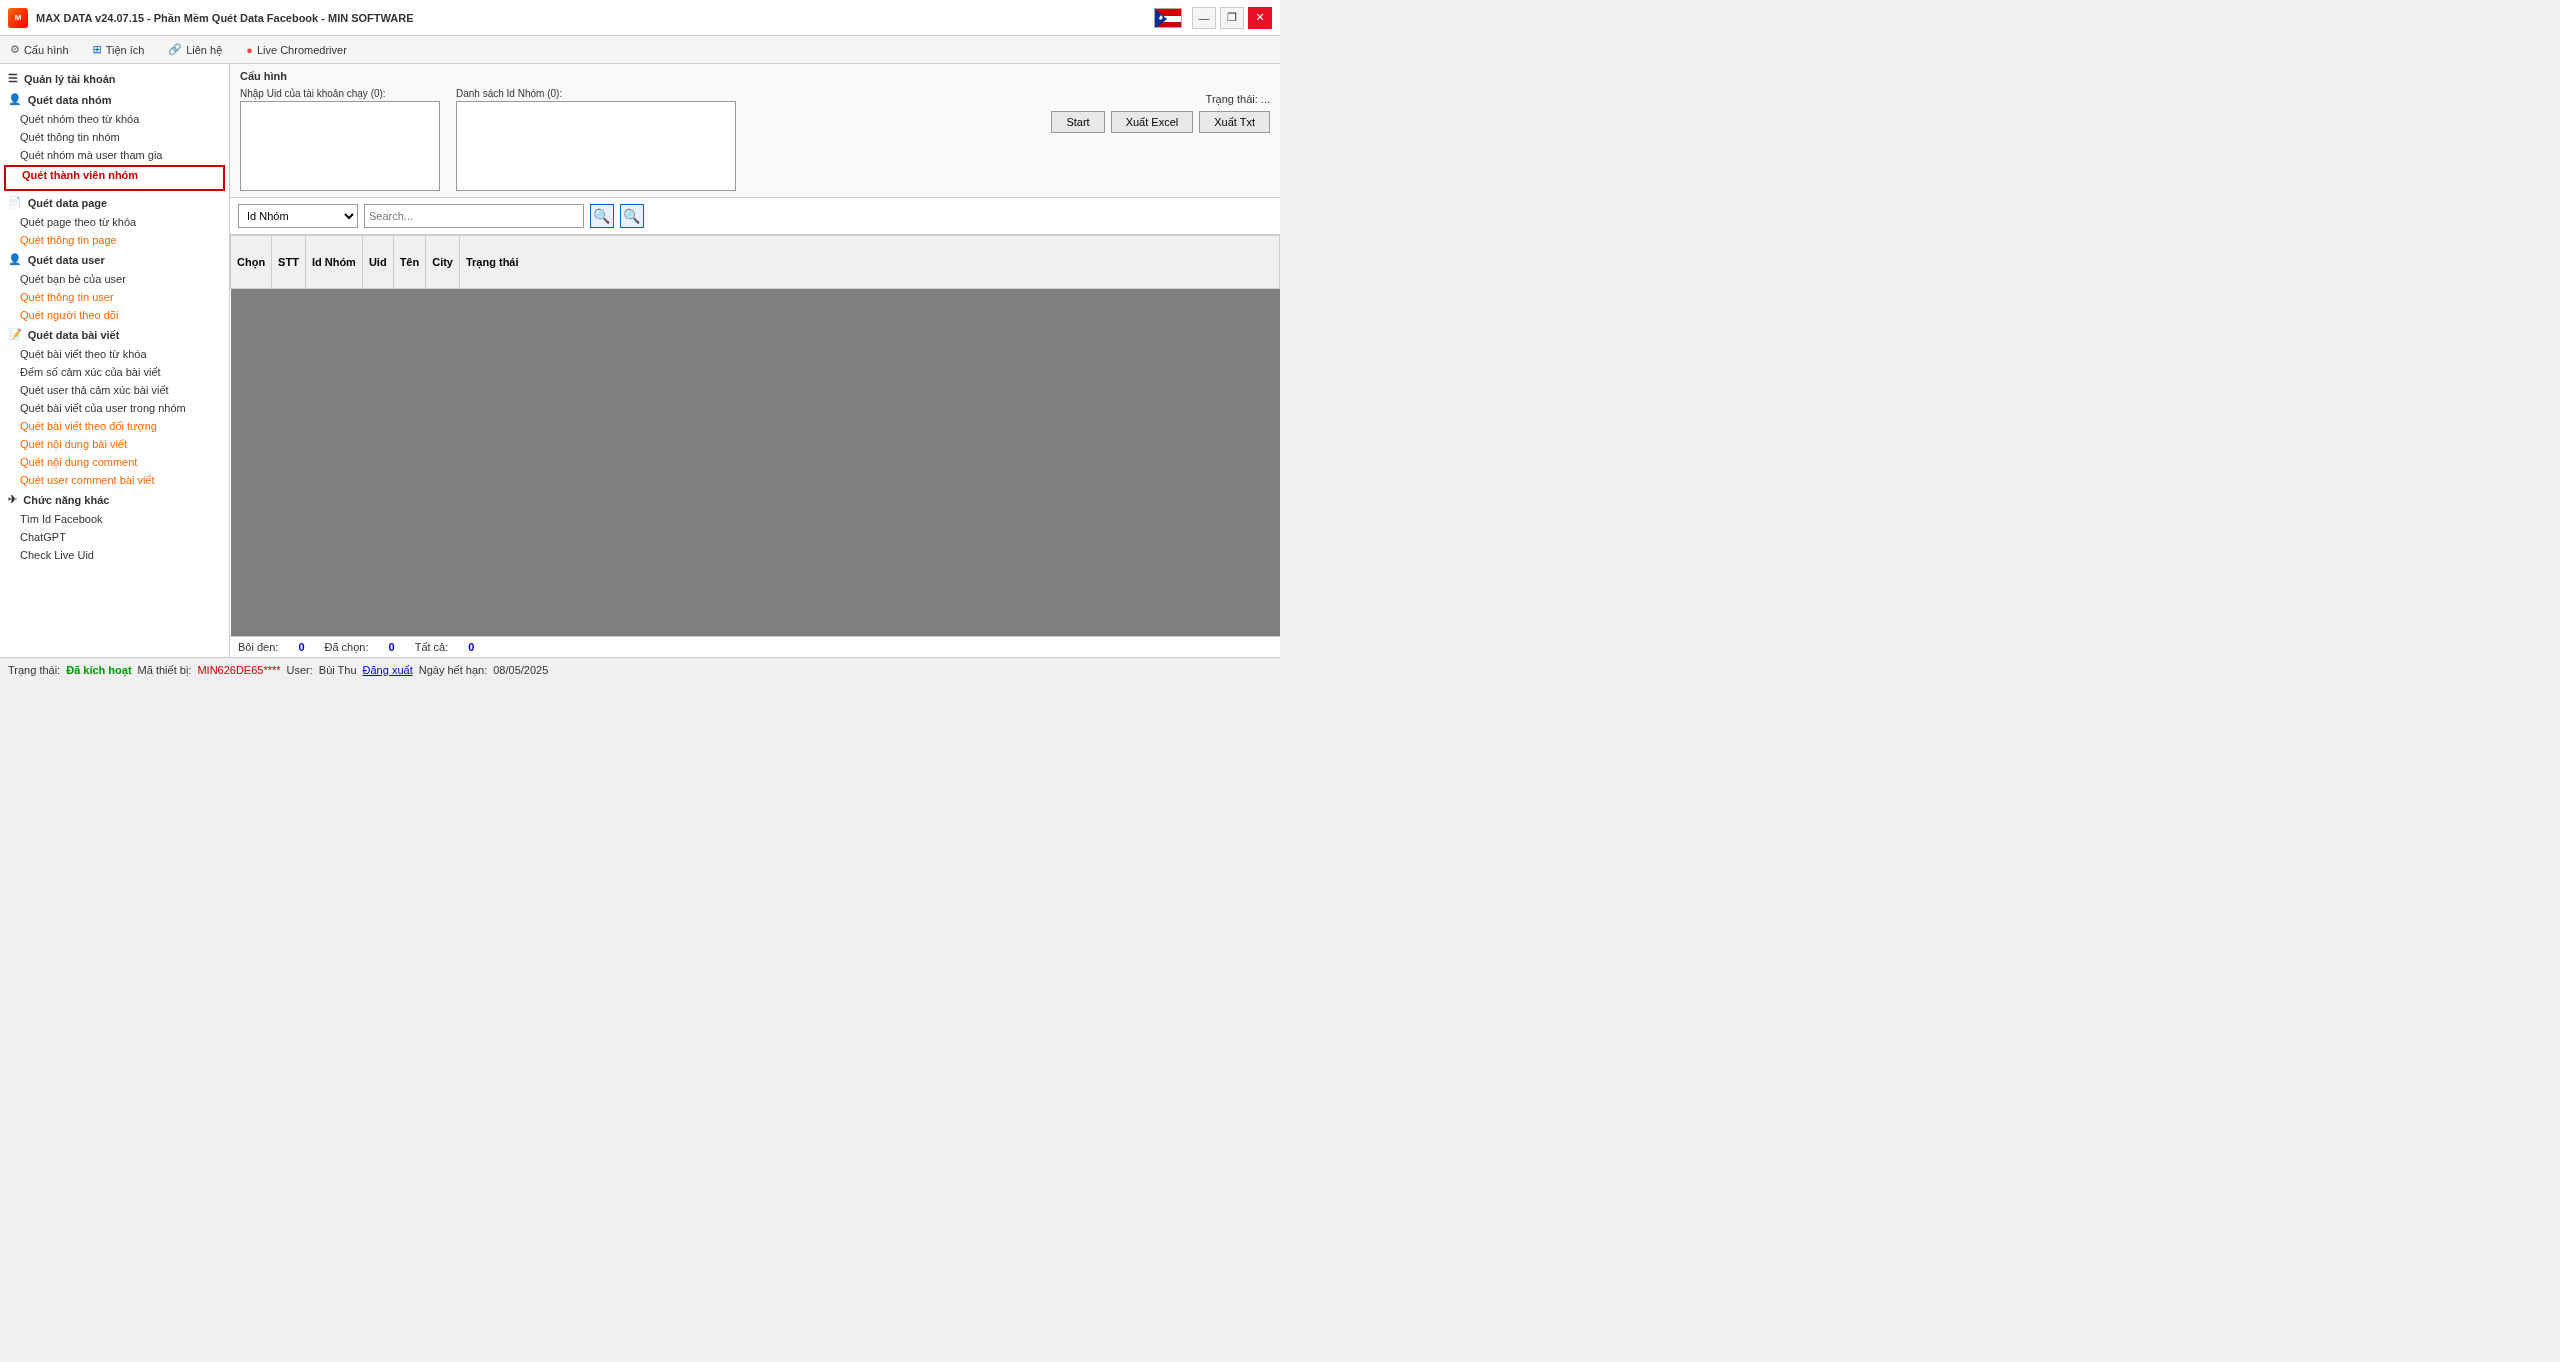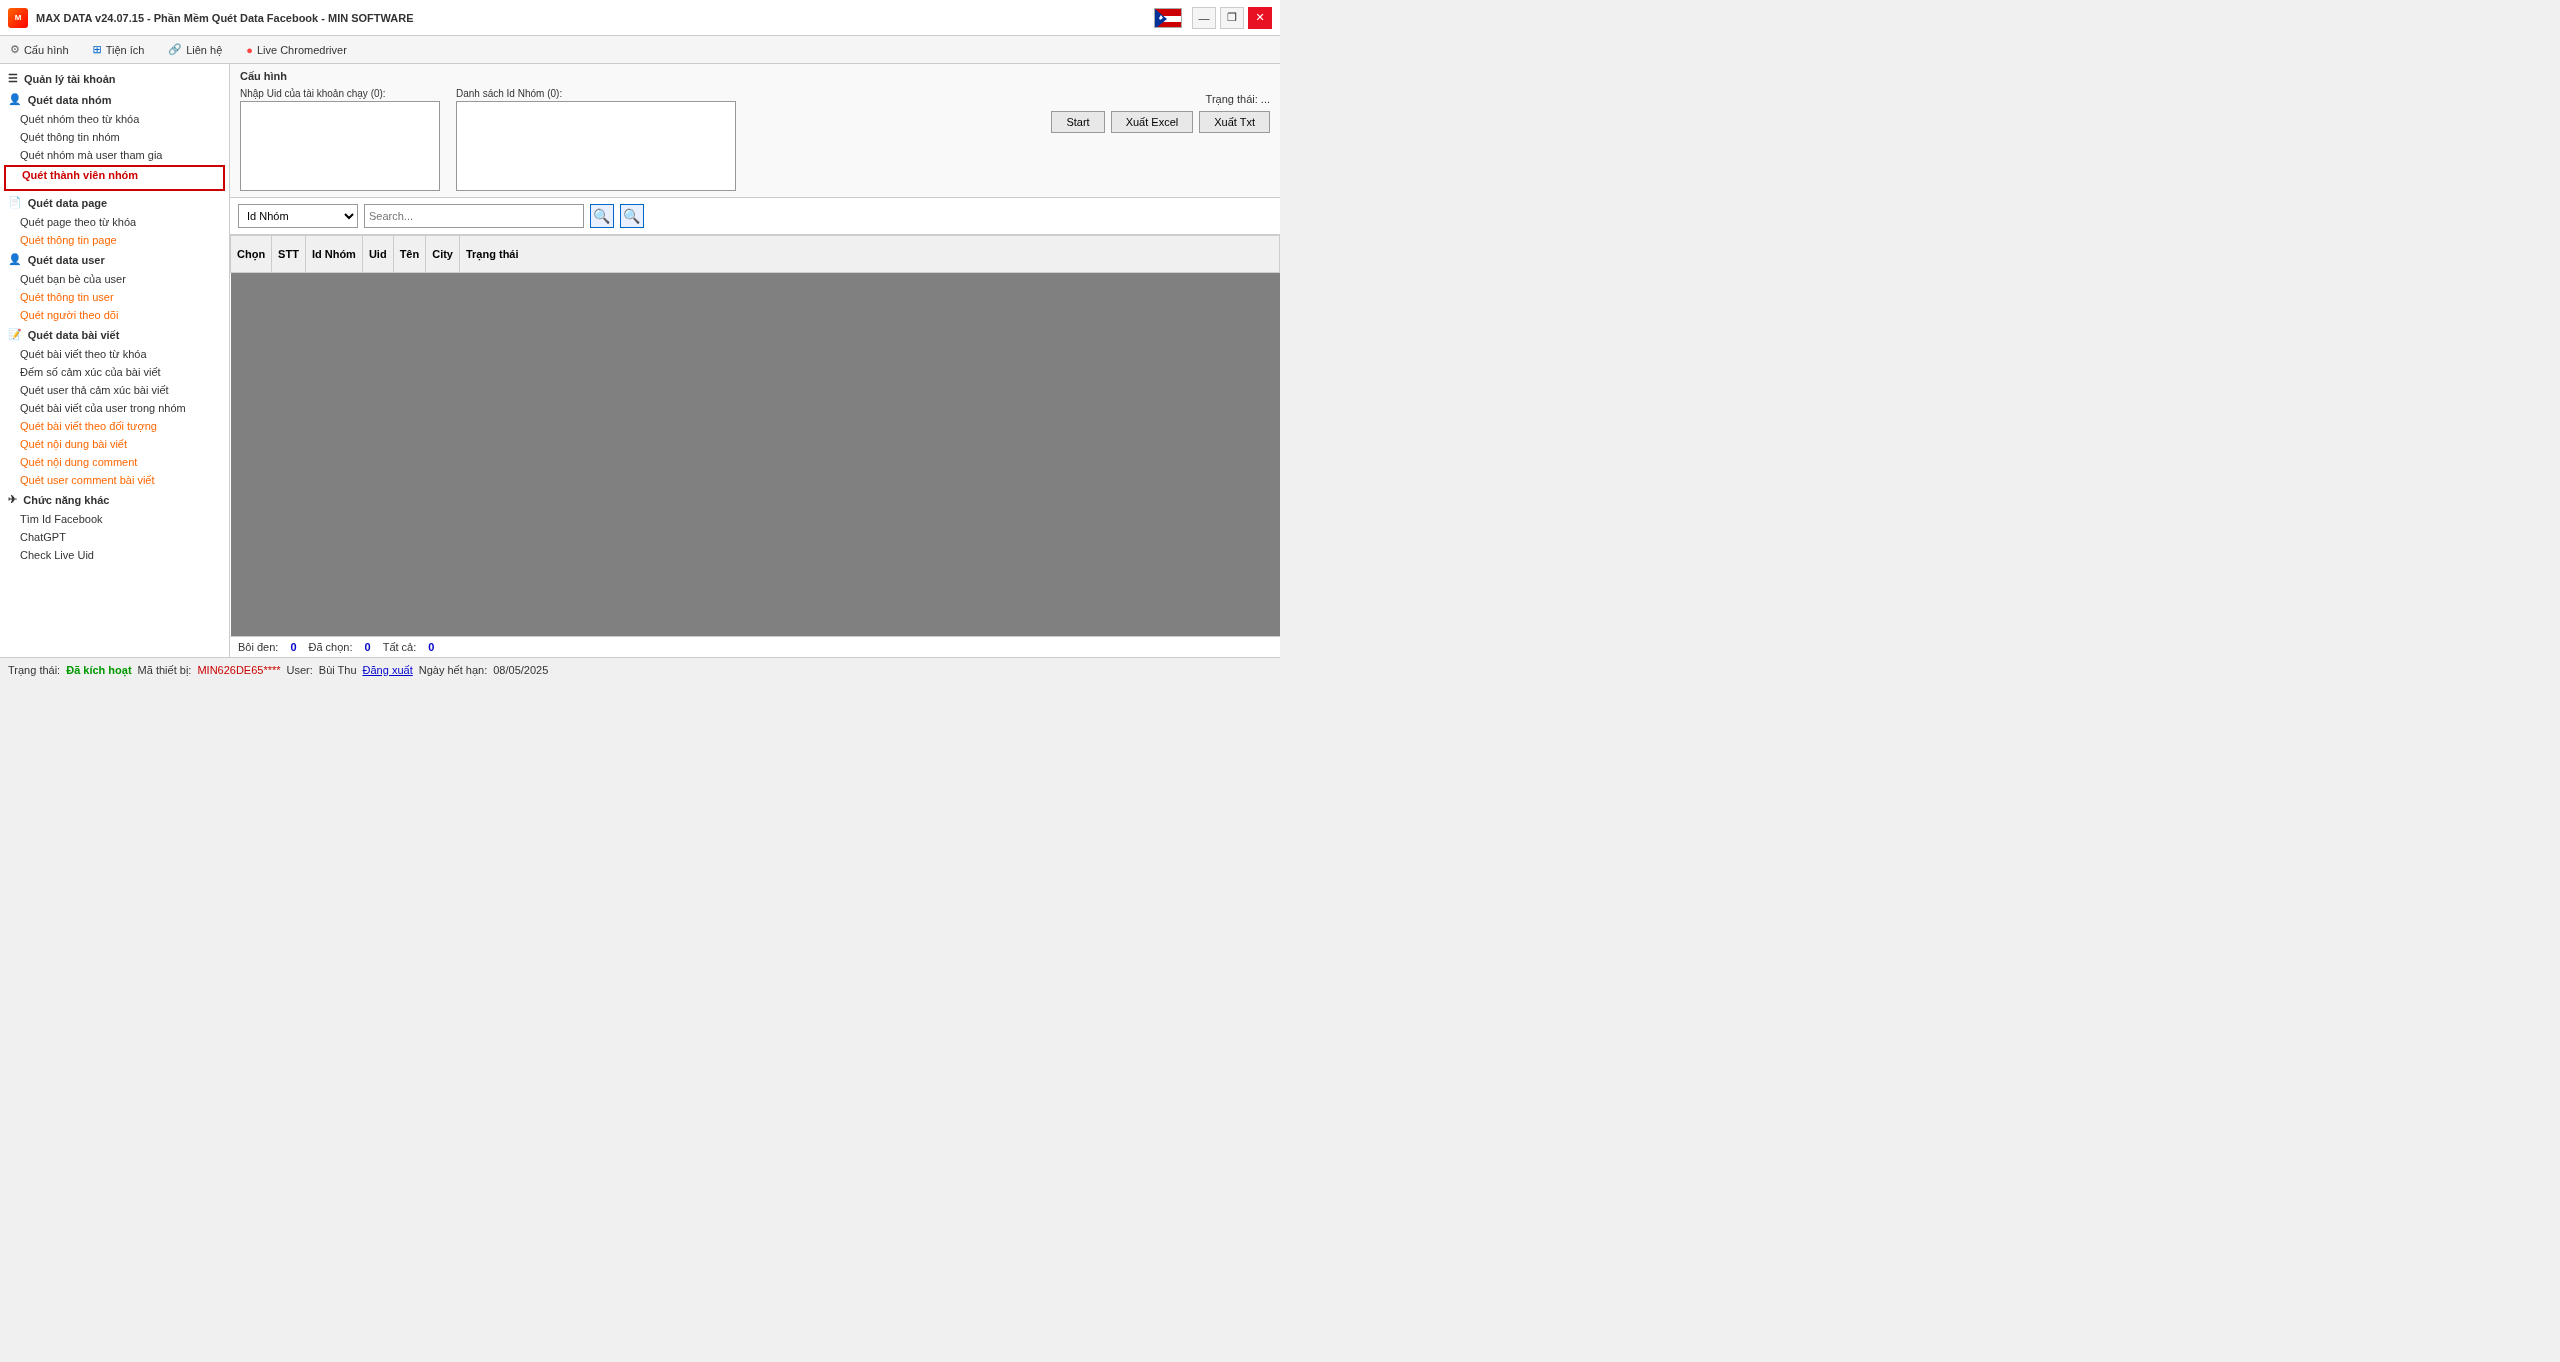--- a/index.html
+++ b/index.html
@@ -145,42 +145,42 @@
       font-size: 12px;
     }
     .search-btn.blue { color: #0066cc; border-color: #0066cc; background: #e8f0ff; }
 
     
     #table-container { flex: 1; overflow: auto; background: #808080; }
     #data-table { width: 100%; border-collapse: collapse; background: #fff; }
     #data-table thead { background: #e8e8e8; position: sticky; top: 0; }
     #data-table th {
       border: 1px solid #ccc;
-      padding: 12px 6px;
+      padding: 20px 6px;
       font-size: 11px;
       font-weight: 600;
       text-align: left;
       white-space: nowrap;
       background: #f0f0f0;
     }
     #data-table td {
       border: 1px solid #ccc;
       padding: 3px 6px;
       font-size: 11px;
     }
 
     
     #footer-stats {
       border-top: 1px solid #ccc;
       padding: 4px 8px;
       background: #fff;
       font-size: 11px;
       color: #333;
       display: flex;
-      gap: 12px;
+      gap: 20px;
     }
     .stat-value { color: #0000cc; font-weight: 600; }
 
     
     #status-bar {
       height: 24px;
       background: #f0f0f0;
       border-top: 1px solid #ccc;
       display: flex;
       align-items: center;

